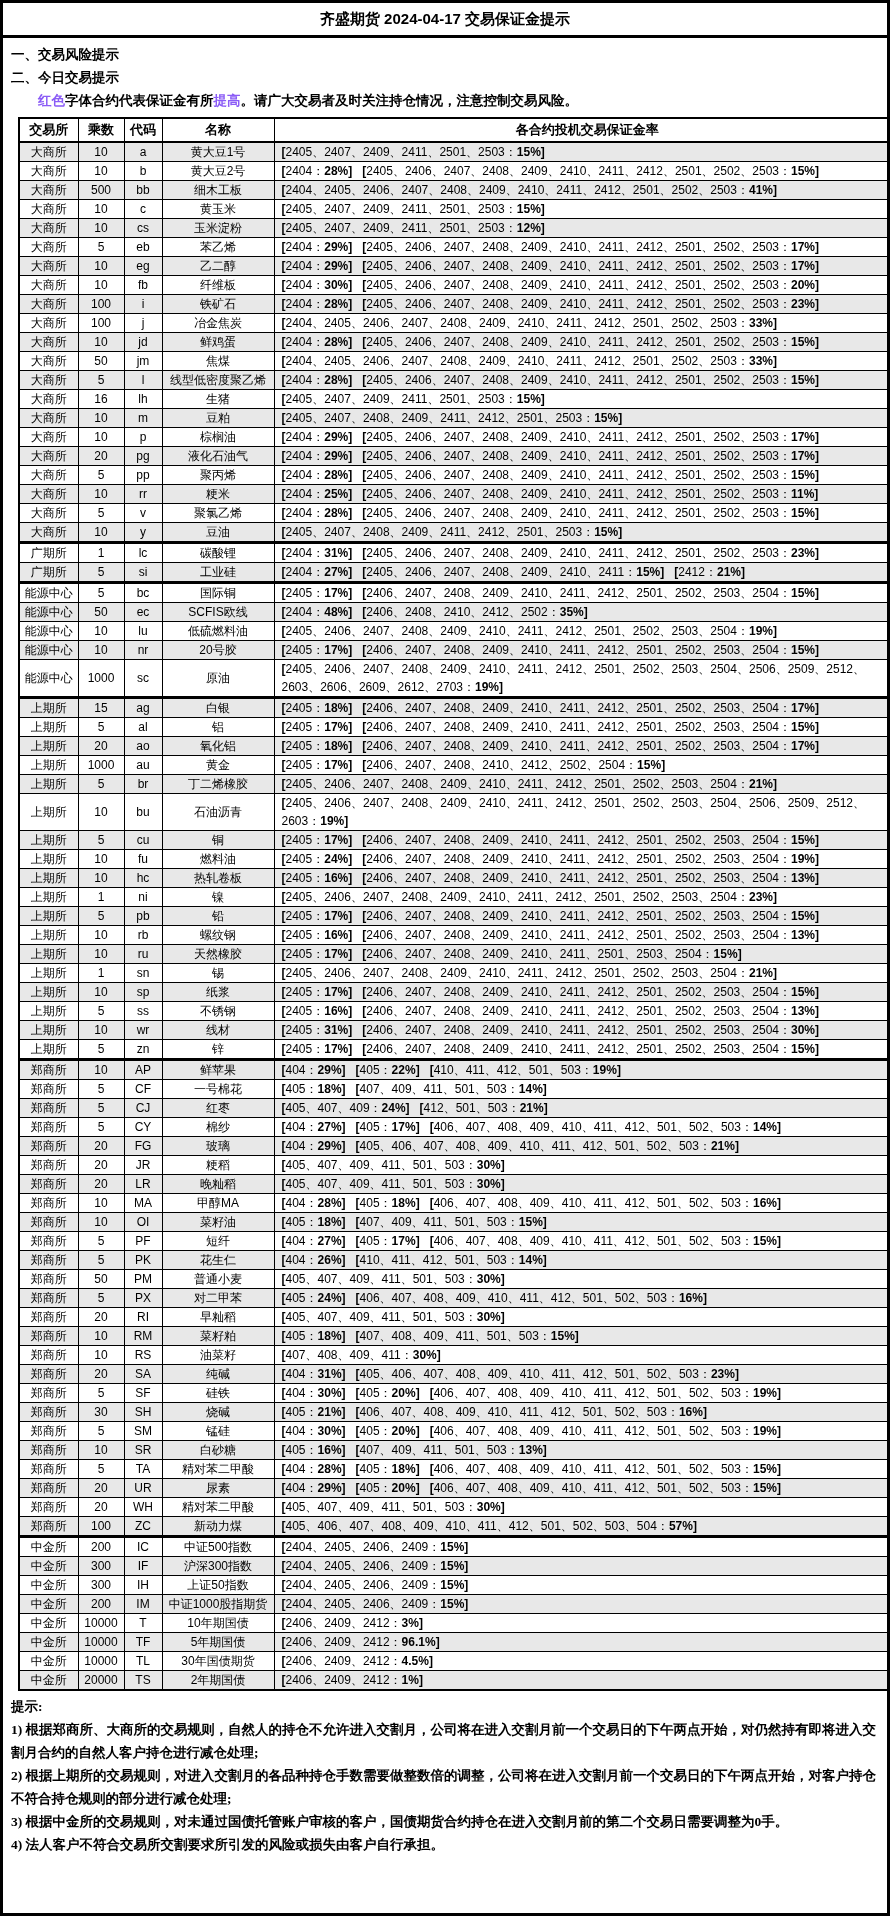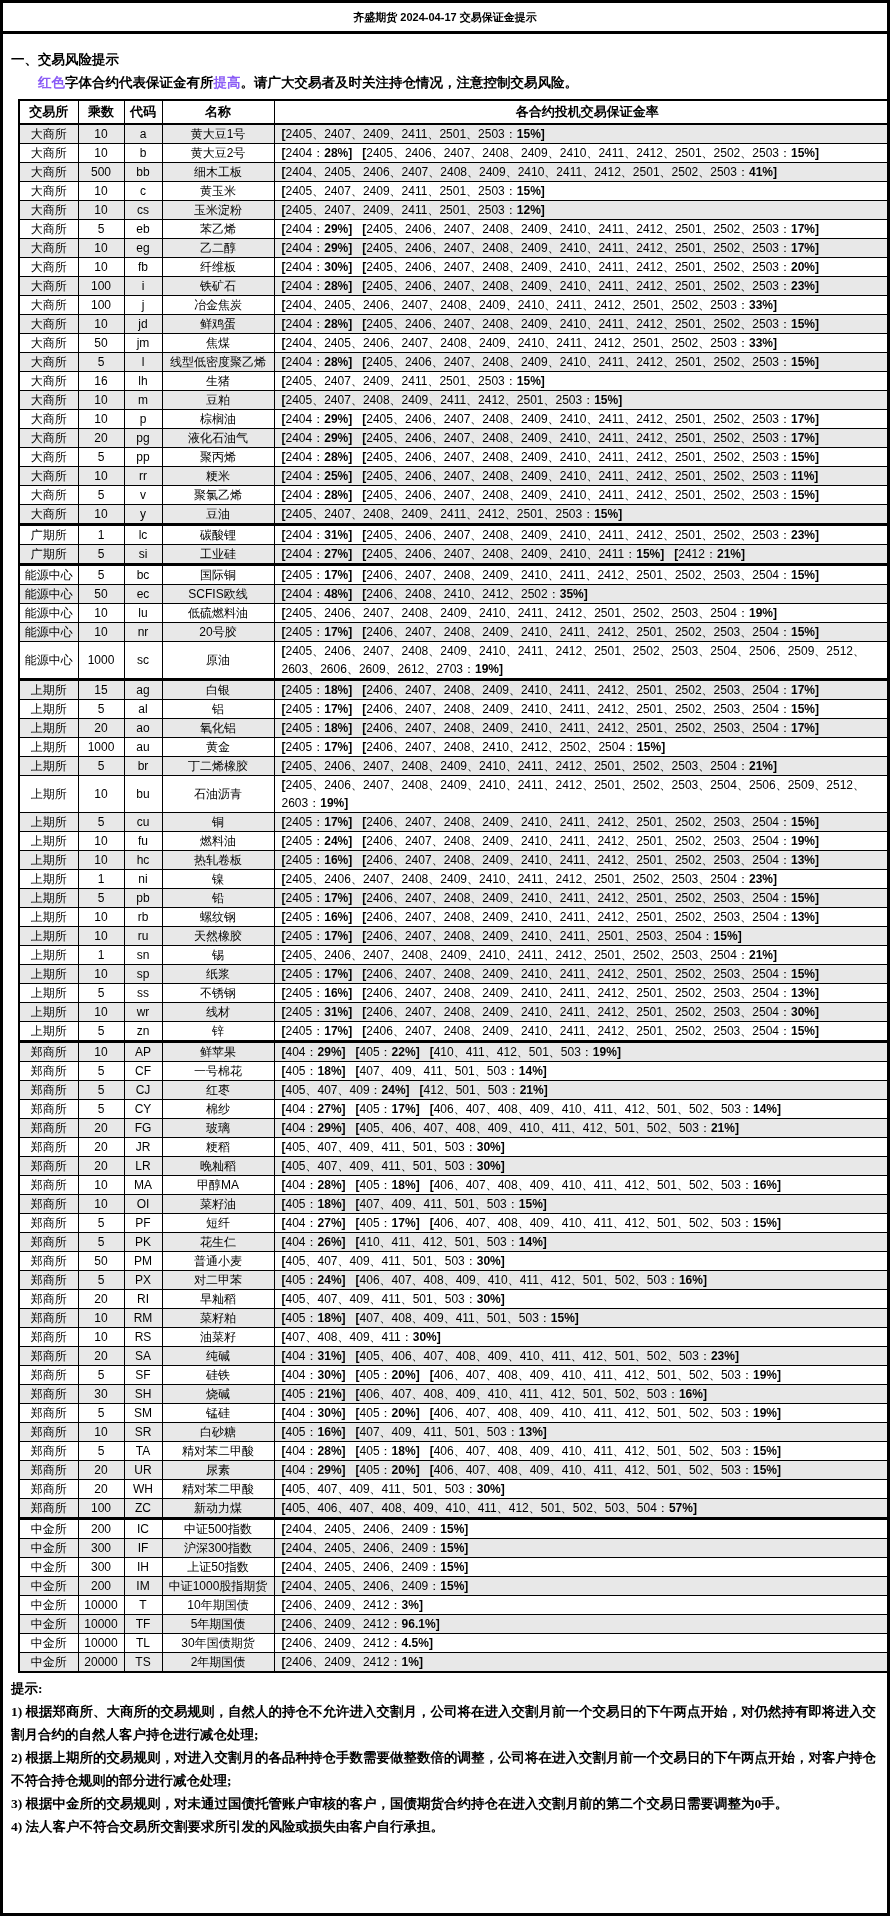--- a/index.html
+++ b/index.html
@@ -2,24 +2,24 @@
 <html><head>
 <meta charset="utf-8">
 <style>
   html,body{margin:0;padding:0;background:#fff;}
   .page{
     width:890px;height:1916px;box-sizing:border-box;
     border:3px solid #000;background:#fff;color:#000;
     font-family:"Liberation Sans",sans-serif;overflow:hidden;
   }
   .title{
-    text-align:center;font-size:11px;font-weight:bold;
+    text-align:center;font-size:15px;font-weight:bold;
     padding:7px 0 6px;border-bottom:3px solid #000;
   }
-  .intro{padding:14px 8px 5px;font-size:13.5px;font-weight:600;line-height:23px;}
+  .intro{padding:5px 8px 5px;font-size:13.5px;font-weight:600;line-height:23px;}
   .intro .heading{text-indent:0;}
   .intro .para{text-indent:2em;}
   .red{color:#8b5cf6;}
   table.margin-table{
     border-collapse:collapse;width:884px;margin:0 0 0 15px;table-layout:fixed;
     border:2px solid #000;
   }
   table.margin-table th{
     border:1px solid #000;border-bottom:2px solid #000;
     font-size:13px;font-weight:bold;padding:3px 0;line-height:16px;background:#fff;
@@ -38,20 +38,21 @@
 </style>
 </head>
 <body>
 
 <div class="page">
 
   <div class="title">齐盛期货 2024-04-17 交易保证金提示</div>
 
   <div class="intro">
     <div class="heading">一、交易风险提示</div>
+    <div class="heading">二、今日交易提示</div>
     <div class="para" id="red-line"><span class="red">红色</span><span>字体合约代表保证金有所</span><span class="red">提高</span><span>。请广大交易者及时关注持仓情况，注意控制交易风险。</span></div>
   </div>
 
   <table class="margin-table">
     <colgroup>
       <col style="width:59px">
         <col style="width:46px">
         <col style="width:38px">
         <col style="width:112px">
         <col>

